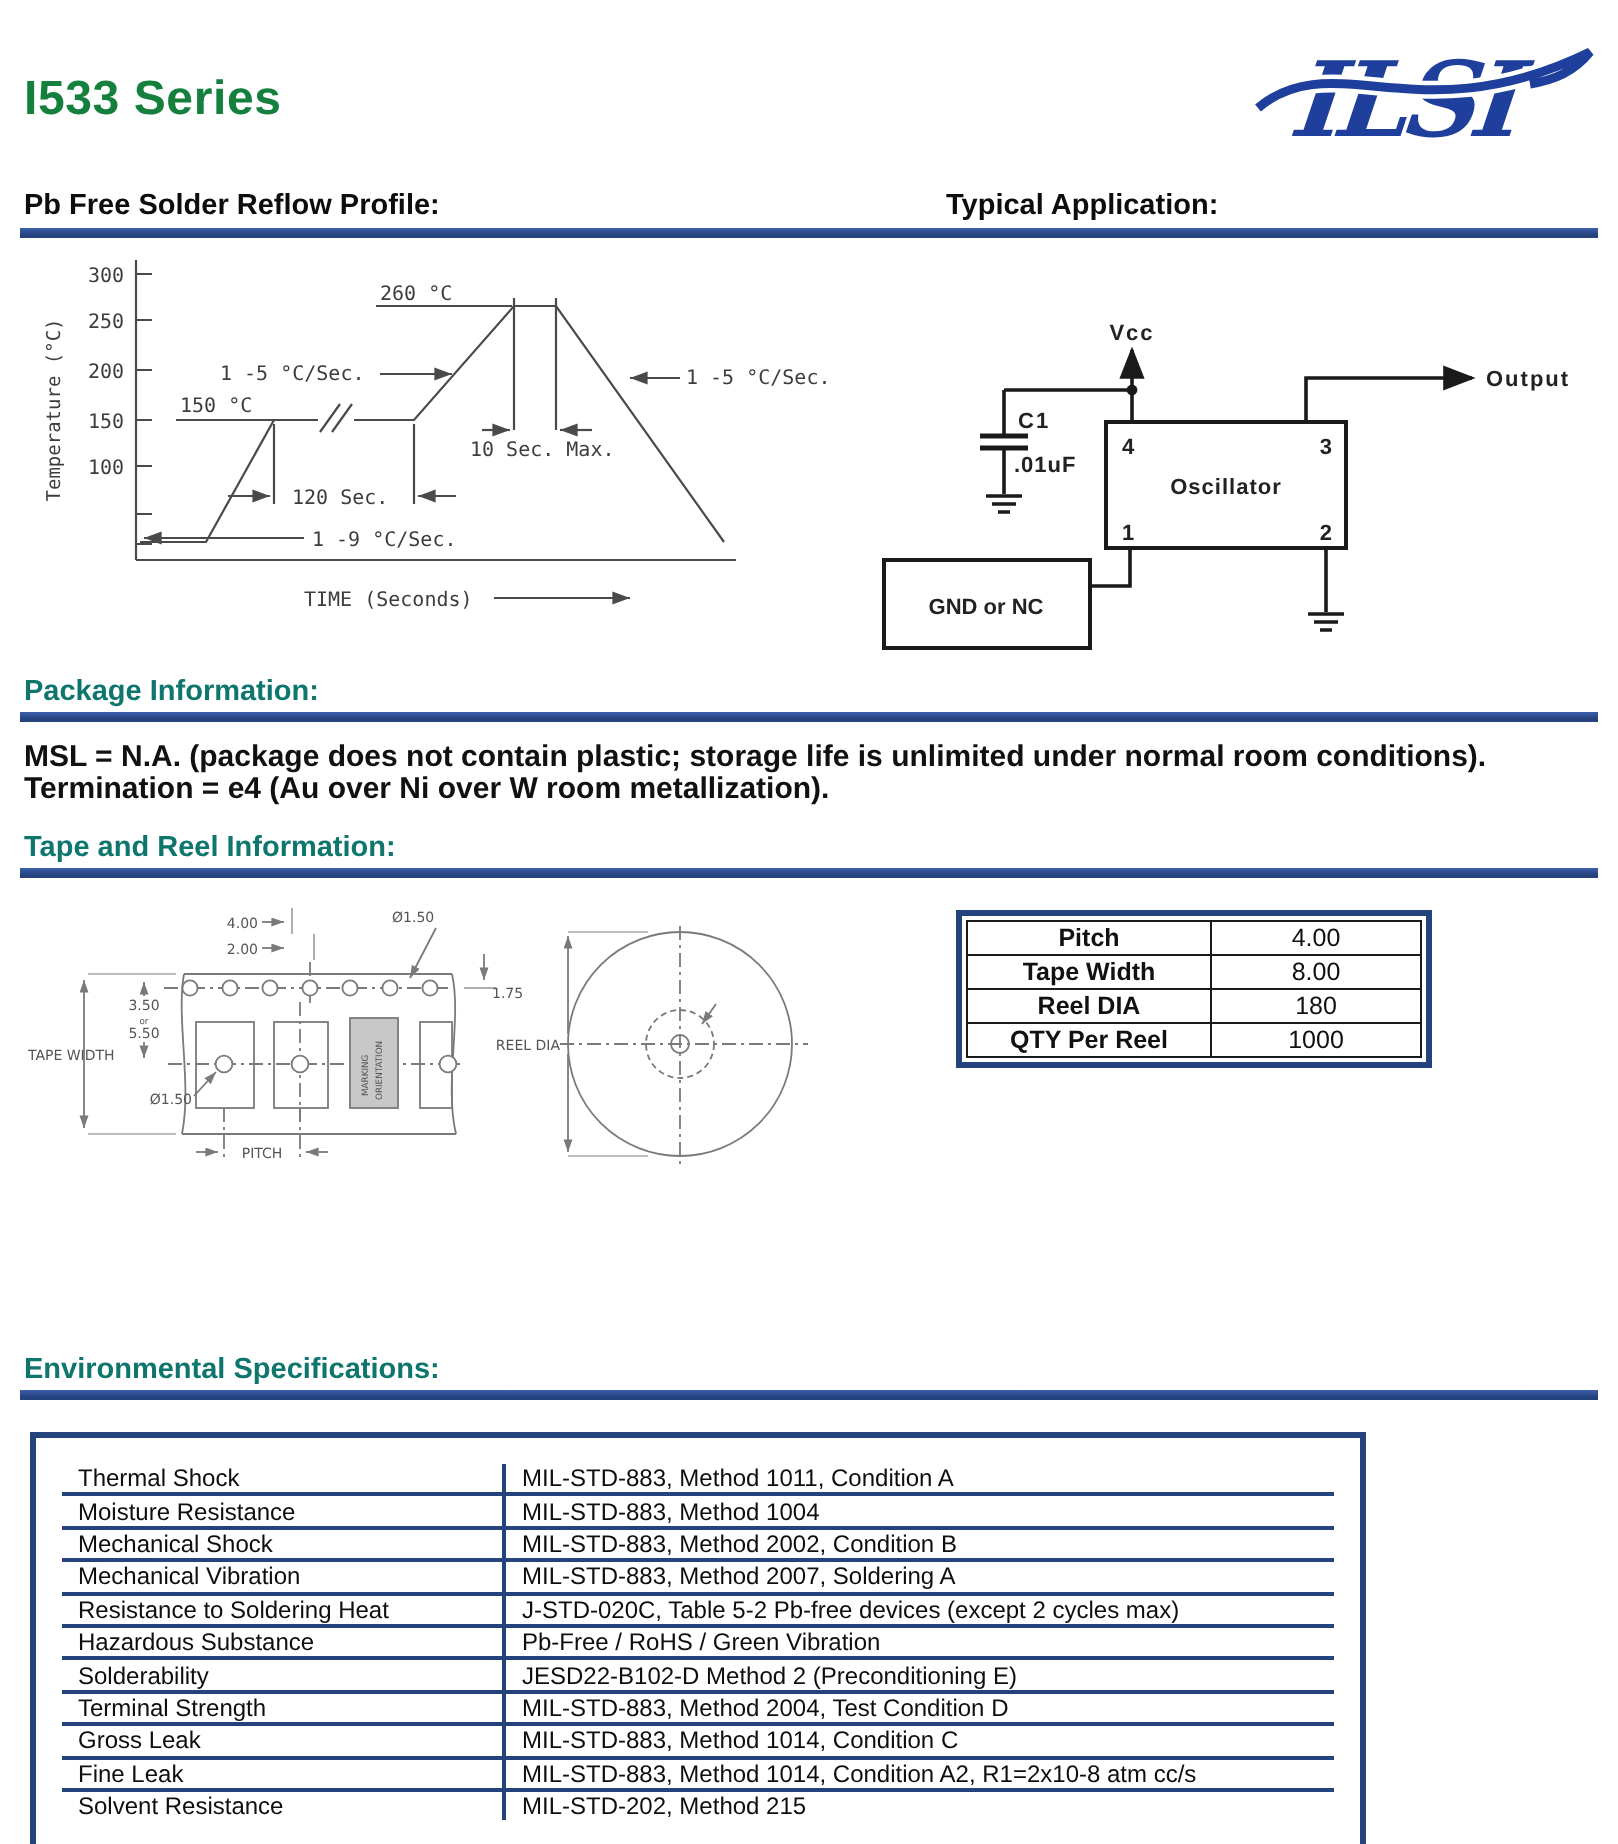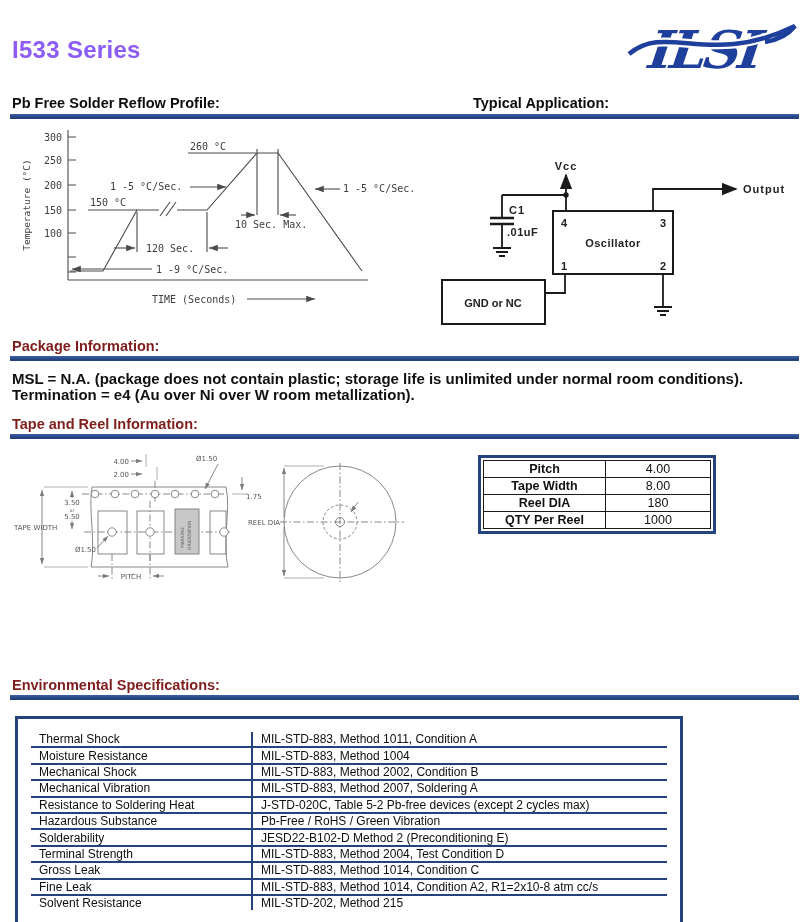--- a/index.html
+++ b/index.html
@@ -1,33 +1,33 @@
 <!DOCTYPE html>
 <html><head>
 <meta charset="utf-8">
 <style>
   html,body { margin:0; padding:0; background:#fff; }
   .page { position:relative; width:809px; height:922px; background:#fff; overflow:hidden;
           font-family:"Liberation Sans", sans-serif; color:#111; box-sizing:border-box; padding:0 10px; }
-  .title { font-size:24px; font-weight:bold; letter-spacing:0.3px; margin:36px 0 0 2px; color:#8b5cf6; }
+  .title { font-size:24px; font-weight:bold; letter-spacing:0.3px; margin:36px 0 0 2px; color:#15803d; }
   .logo { position:absolute; top:12px; right:10px; width:172px; height:70px; }
   .headrow { position:relative; margin-top:31px; height:17px; }
   .headrow .h-left { position:absolute; left:2px; }
   .headrow .h-right { position:absolute; left:463px; }
   .h2 { font-size:14.5px; font-weight:bold; color:#0d0d0d; }
   .rule { height:5px; width:789px; margin-top:2px;
           background:linear-gradient(#44superb,#24427c); background:linear-gradient(#3d5fae 0%,#24427c 70%); }
   .profile-row { position:relative; height:205px; }
   .chart-svg { position:absolute; left:0; top:5px; }
   .circuit-svg { position:absolute; left:430px; top:0; }
   .chart-svg text { font-family:"DejaVu Sans Mono", monospace; font-size:10px; fill:#3d3d3d; }
   .chart-svg .yl { font-size:9.5px; }
   .circuit-svg text { font-family:"Liberation Sans", sans-serif; font-size:11px; font-weight:bold; fill:#222; }
   .footnote { font-size:12px; margin:5px 0 0 2px; }
-  .section-h { font-size:14.5px; font-weight:bold; margin:14px 0 0 2px; color:#7f1d1d; }
+  .section-h { font-size:14.5px; font-weight:bold; margin:14px 0 0 2px; color:#0f766e; }
   .section-h.env { margin-top:68px; }
   .pkg-lines { margin-top:10px; }
   .body-line { font-size:15px; line-height:15.5px; margin:0 0 0 2px;font-weight:bold; }
   .tape-row { position:relative; height:162px; margin-top:8px; }
   .tape-svg { position:absolute; left:2px; top:0; }
   .tape-svg text { font-family:"DejaVu Sans", sans-serif; font-size:7px; fill:#555; }
   .tape-svg .tiny { font-size:4.4px; }
   .tr-table-wrap { position:absolute; left:468px; top:8px; border:3px solid #24427c; padding:2px; background:#fff; }
   .tr-table { border-collapse:collapse; width:228px; }
   .tr-table td { border:1.5px solid #1a1a1a; height:16px; text-align:center; font-size:12.5px; padding:0 2px; color:#111; }

